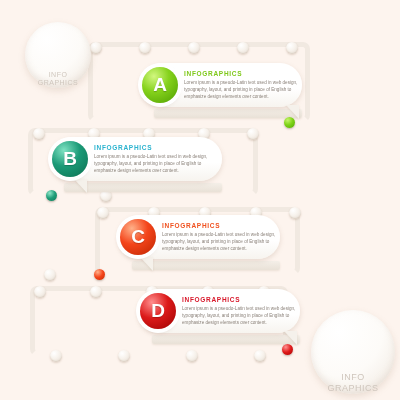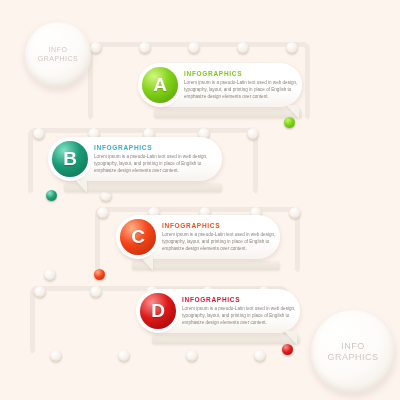--- a/index.html
+++ b/index.html
@@ -31,21 +31,21 @@
   .dot.green {background:radial-gradient(circle at 34% 28%, #c5f56a 0%, #7fd318 45%, #4fa800 100%);}
   .dot.teal  {background:radial-gradient(circle at 34% 28%, #8fe6c8 0%, #1f9d78 48%, #117a59 100%);}
   .dot.orange{background:radial-gradient(circle at 34% 28%, #ffb08a 0%, #f4441a 48%, #c62800 100%);}
   .dot.red   {background:radial-gradient(circle at 34% 28%, #ff9090 0%, #e01b1b 48%, #a50000 100%);}
 
   
   .ghost{
     position:absolute;border-radius:50%;
     background:radial-gradient(circle at 33% 26%, #ffffff 0%, #fdfbf8 52%, #efe7de 100%);
     box-shadow:0 3px 7px rgba(165,135,110,.20), inset 0 -3px 6px rgba(205,190,175,.30);
-    display:flex;align-items:center;justify-content:center;
+    display:flex;align-items:flex-end;justify-content:center;
   }
   .ghost span{
     color:#cfc6bd;letter-spacing:.5px;text-align:center;line-height:1.25;
     font-weight:400;
   }
   .ghost.g-tl{left:25px;top:22px;width:66px;height:66px;}
   .ghost.g-tl span{font-size:7px;}
   .ghost.g-br{left:311px;top:310px;width:84px;height:84px;}
   .ghost.g-br span{font-size:9px;}
 

